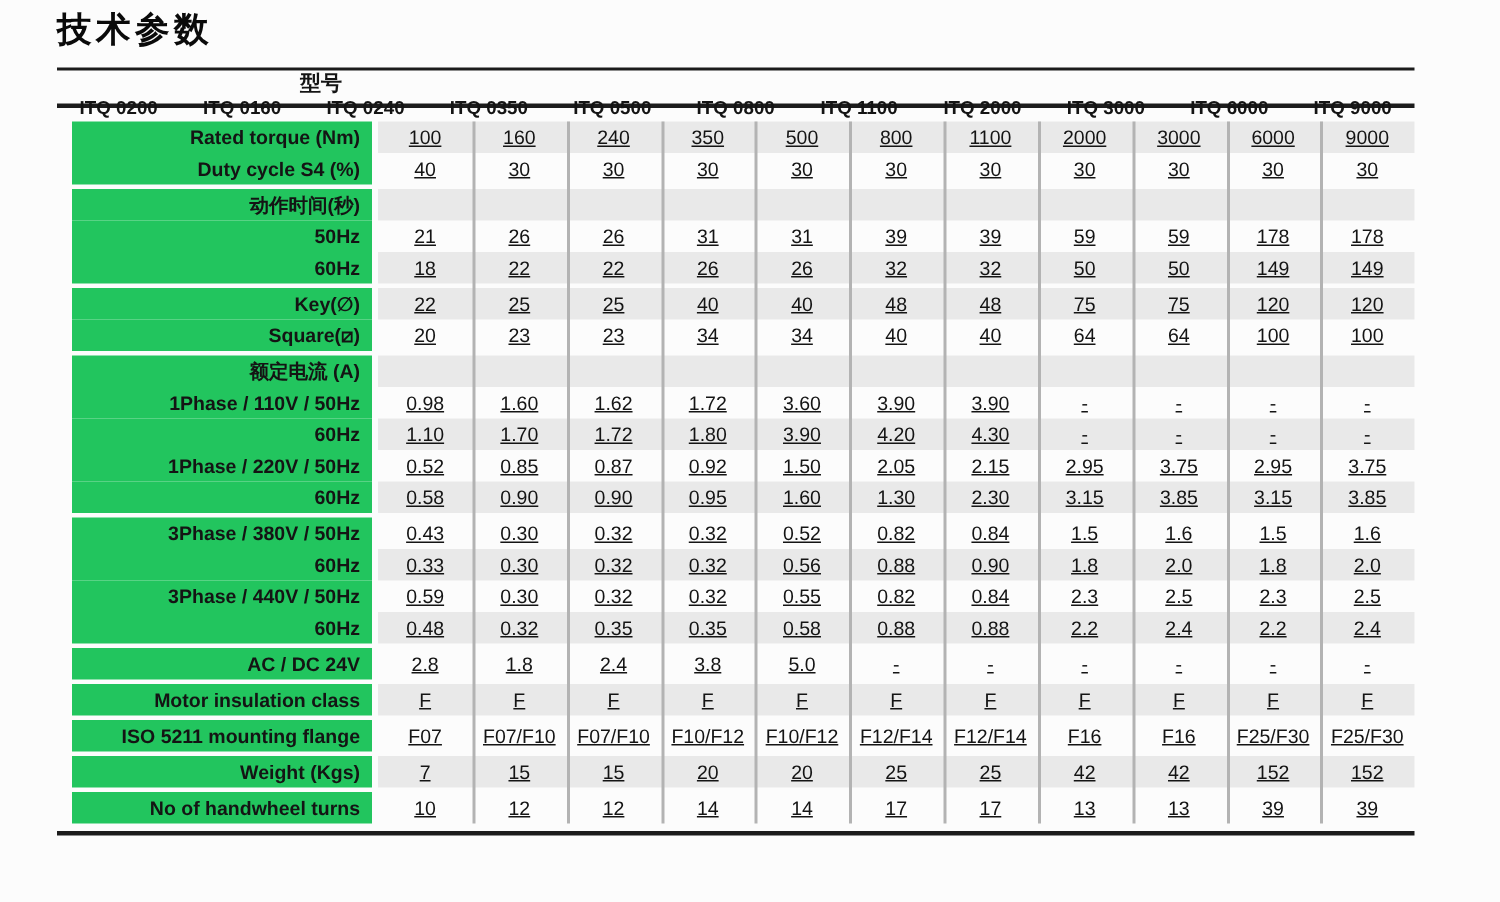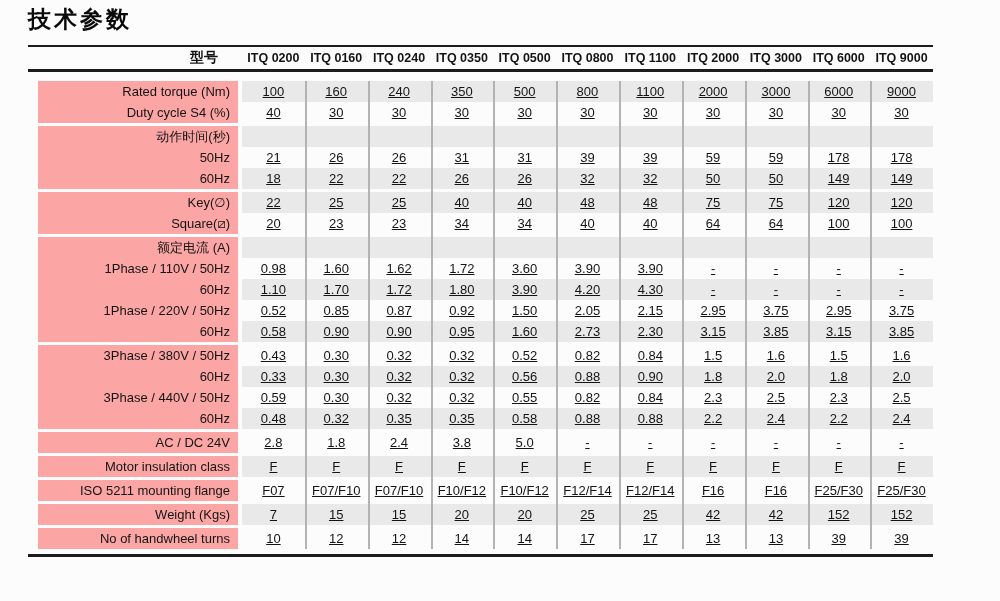--- a/index.html
+++ b/index.html
@@ -1,43 +1,43 @@
 <!DOCTYPE html>
 <html><head>
 <meta charset="utf-8">
 <style>
   html,body{margin:0;padding:0;}
   body{
     width:1000px;height:601px;position:relative;overflow:hidden;
     background:#fcfcfc;color:#141414;
     font-family:"Liberation Sans","DejaVu Sans",sans-serif;
   }
-  .container{position:absolute;left:28px;top:2px;width:905px;}
+  .container{position:absolute;left:38px;top:2px;width:905px;}
   .page-title{
     font-size:23px;font-weight:700;letter-spacing:3px;color:#0a0a0a;
     padding:2px 0 10px 0;
   }
   .rule{background:#1c1c1c;width:905px;}
   .rule.thin{height:2px;}
   .rule.thick{height:3px;}
-  .header-row{display:flex;align-items:center;height:22px;}
+  .header-row{display:flex;height:22px;flex-direction:column;}
   .header-label{
     width:214px;box-sizing:border-box;text-align:right;padding-right:24px;
     font-size:14px;font-weight:700;
   }
   .header-models{flex:1;display:flex;}
   .hcell{flex:1;text-align:center;font-size:12.5px;font-weight:700;white-space:nowrap;}
   .table-body{position:relative;margin-top:9px;}
   .group{margin-bottom:3px;}
   .group:last-child{margin-bottom:0;}
   .row{display:flex;height:21px;line-height:21px;font-size:13px;}
   .rlabel{
     margin-left:10px;width:200px;box-sizing:border-box;margin-right:4px;
-    background:#fca5a5;text-align:right;padding-right:8px;
-    font-weight:400;white-space:nowrap;
+    background:#22c55e;text-align:right;padding-right:8px;
+    font-weight:700;white-space:nowrap;
   }
   .vals{flex:1;display:flex;text-decoration:underline;}
   .row.shaded .vals{background:#e9e9e9;}
   .cell{flex:1;text-align:center;font-weight:400;overflow:hidden;white-space:nowrap;}
   .vline{
     position:absolute;top:0;bottom:0;width:1.5px;background:#b3b3b3;
     pointer-events:none;
   }
   .bottom-rule{margin-top:5px;}
 </style>
@@ -249,21 +249,21 @@
           </div>
         </div>
         <div class="row shaded">
           <div class="rlabel">60Hz</div>
           <div class="vals">
             <div class="cell">0.58</div>
             <div class="cell">0.90</div>
             <div class="cell">0.90</div>
             <div class="cell">0.95</div>
             <div class="cell">1.60</div>
-            <div class="cell">2.73</div>
+            <div class="cell">1.30</div>
             <div class="cell">2.30</div>
             <div class="cell">3.15</div>
             <div class="cell">3.85</div>
             <div class="cell">3.15</div>
             <div class="cell">3.85</div>
           </div>
         </div>
       </div>
       <div class="group">
         <div class="row">

